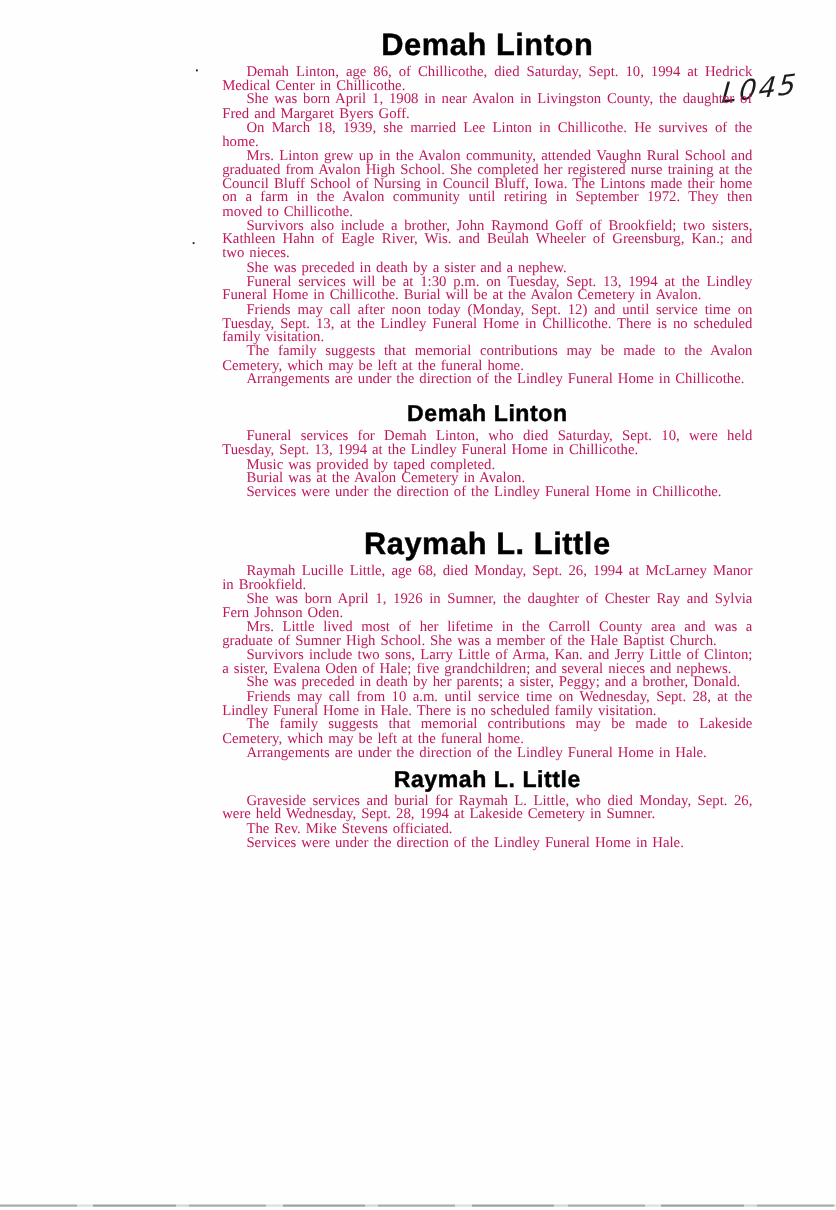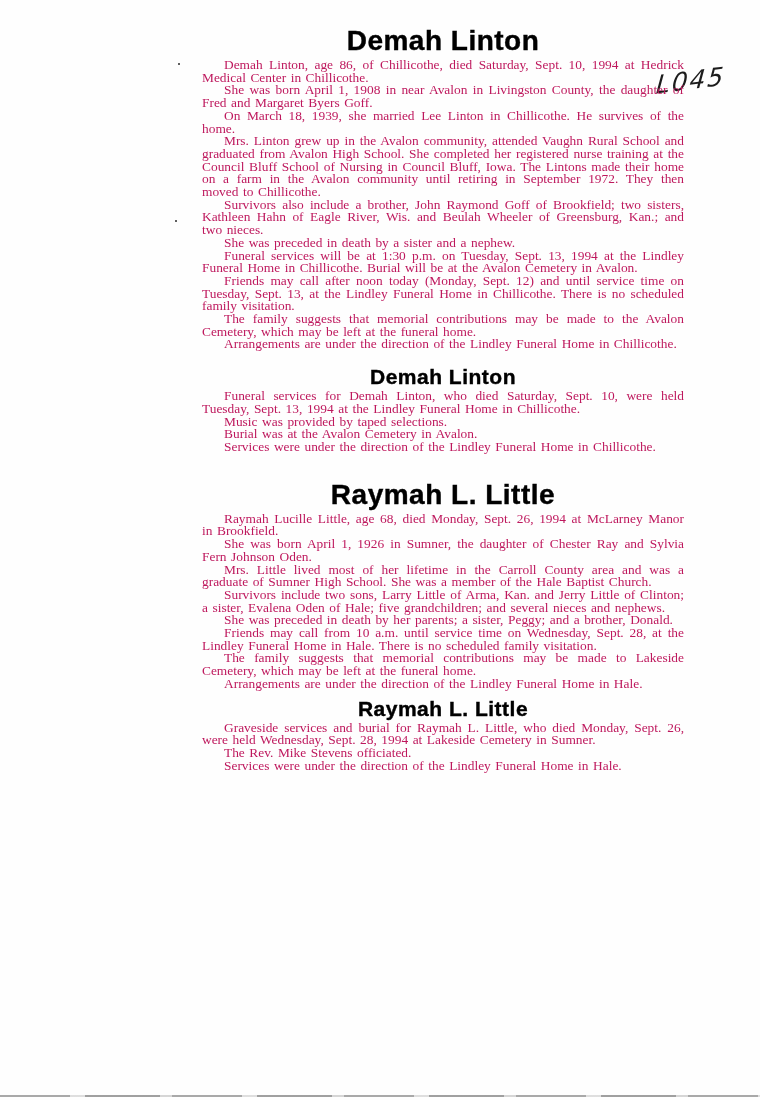--- a/index.html
+++ b/index.html
@@ -102,21 +102,21 @@
       <p>She was preceded in death by a sister and a nephew.</p>
       <p>Funeral services will be at 1:30 p.m. on Tuesday, Sept. 13, 1994 at the Lindley Funeral Home in Chillicothe. Burial will be at the Avalon Cemetery in Avalon.</p>
       <p>Friends may call after noon today (Monday, Sept. 12) and until service time on Tuesday, Sept. 13, at the Lindley Funeral Home in Chillicothe. There is no scheduled family visitation.</p>
       <p>The family suggests that memorial contributions may be made to the Avalon Cemetery, which may be left at the funeral home.</p>
       <p>Arrangements are under the direction of the Lindley Funeral Home in Chillicothe.</p>
     </section>
 
     <section class="obit-section" id="section-2">
       <h1 class="obit-title title-small">Demah Linton</h1>
       <p>Funeral services for Demah Linton, who died Saturday, Sept. 10, were held Tuesday, Sept. 13, 1994 at the Lindley Funeral Home in Chillicothe.</p>
-      <p>Music was provided by taped selections.</p>
+      <p>Music was provided by taped completed.</p>
       <p>Burial was at the Avalon Cemetery in Avalon.</p>
       <p>Services were under the direction of the Lindley Funeral Home in Chillicothe.</p>
     </section>
 
     <section class="obit-section" id="section-3">
       <h1 class="obit-title title-large">Raymah L. Little</h1>
       <p>Raymah Lucille Little, age 68, died Monday, Sept. 26, 1994 at McLarney Manor in Brookfield.</p>
       <p>She was born April 1, 1926 in Sumner, the daughter of Chester Ray and Sylvia Fern Johnson Oden.</p>
       <p>Mrs. Little lived most of her lifetime in the Carroll County area and was a graduate of Sumner High School. She was a member of the Hale Baptist Church.</p>
       <p>Survivors include two sons, Larry Little of Arma, Kan. and Jerry Little of Clinton; a sister, Evalena Oden of Hale; five grandchildren; and several nieces and nephews.</p>

